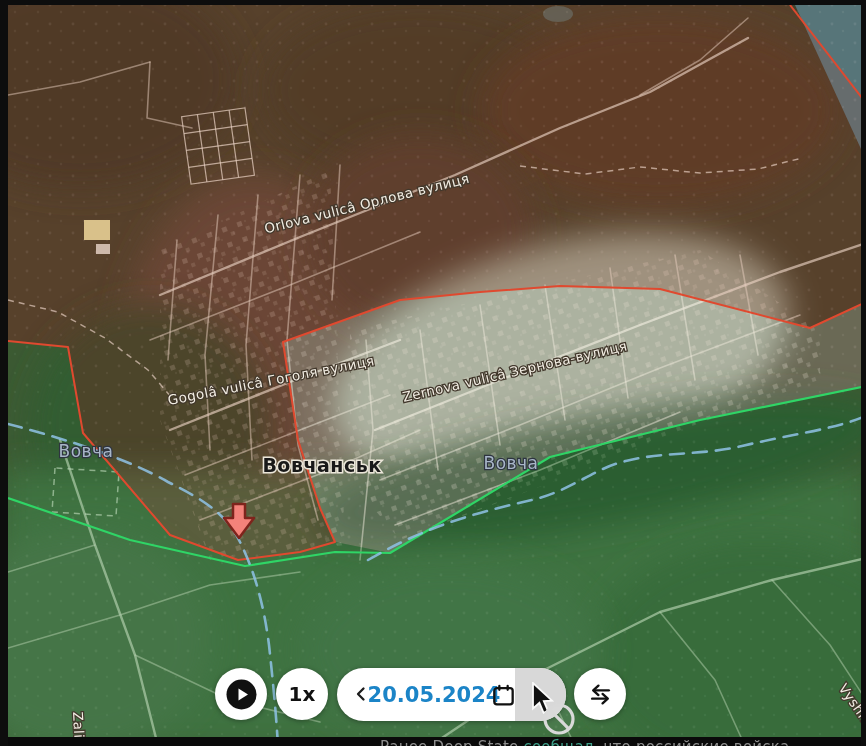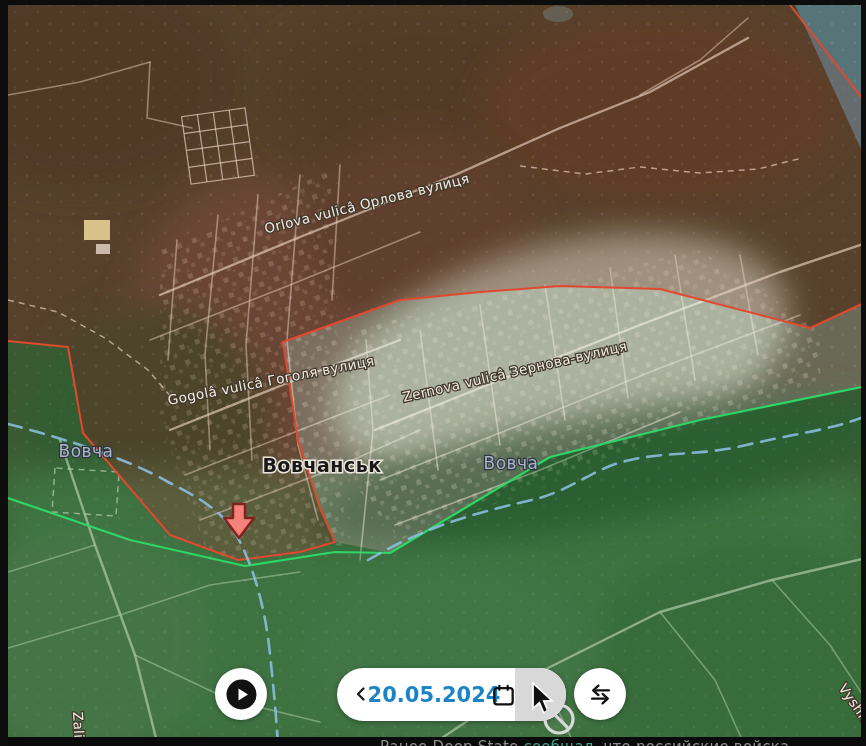--- a/index.html
+++ b/index.html
@@ -174,20 +174,23 @@
 
   <button id="btn-play" class="ctl round-btn">
     <span style="display:flex;">
       <svg width="31" height="31" viewBox="0 0 31 31">
         <circle cx="15.5" cy="15.5" r="15" fill="#111"></circle>
         <polygon points="12.5,9.5 12.5,21.5 22,15.5" fill="#fff"></polygon>
       </svg>
     </span>
   </button>
 
+  <button id="btn-speed" class="ctl round-btn">
+    <span>1x</span>
+  </button>
 
   <div id="date-pill" class="ctl">
     <button id="btn-prev">
       <span style="display:flex;">
         <svg width="16" height="16" viewBox="0 0 16 16">
           <path d="M10.5,2.5 L5,8 L10.5,13.5" fill="none" stroke="#1c1c1c" stroke-width="2.3" stroke-linecap="round" stroke-linejoin="round"></path>
         </svg>
       </span>
     </button>
     <div id="date-text" style="color:#1b84c7;">20.05.2024</div>

